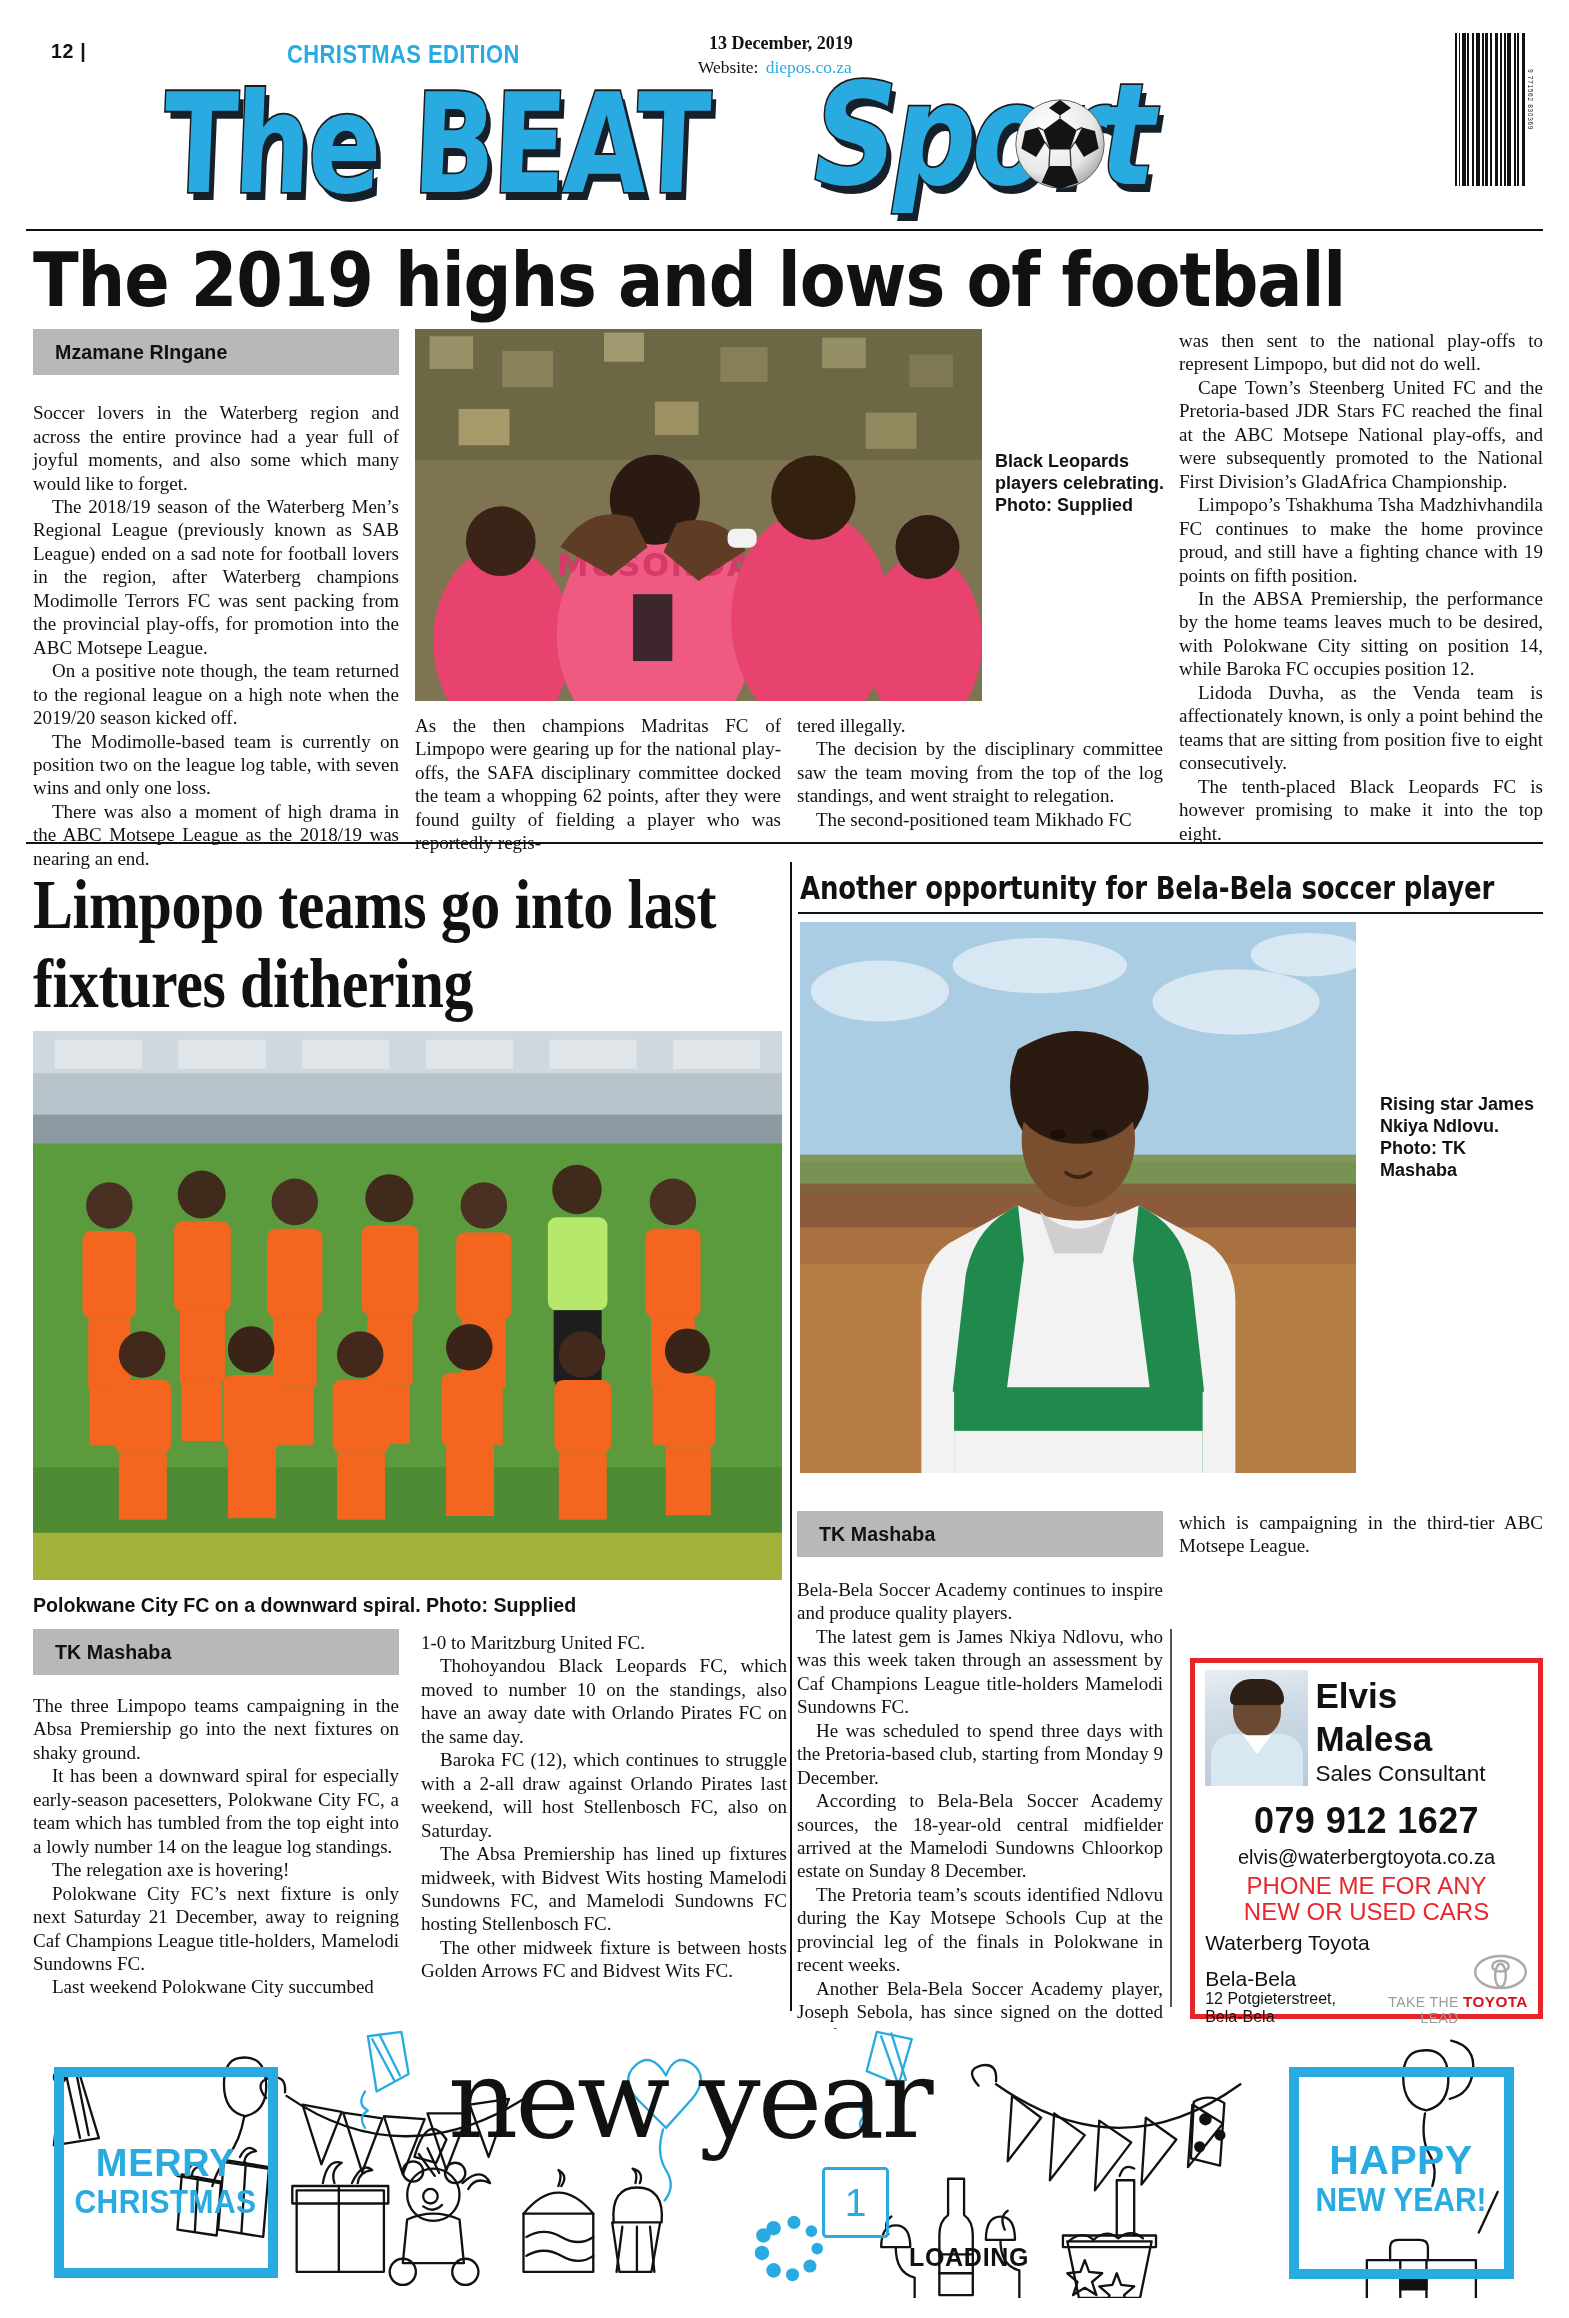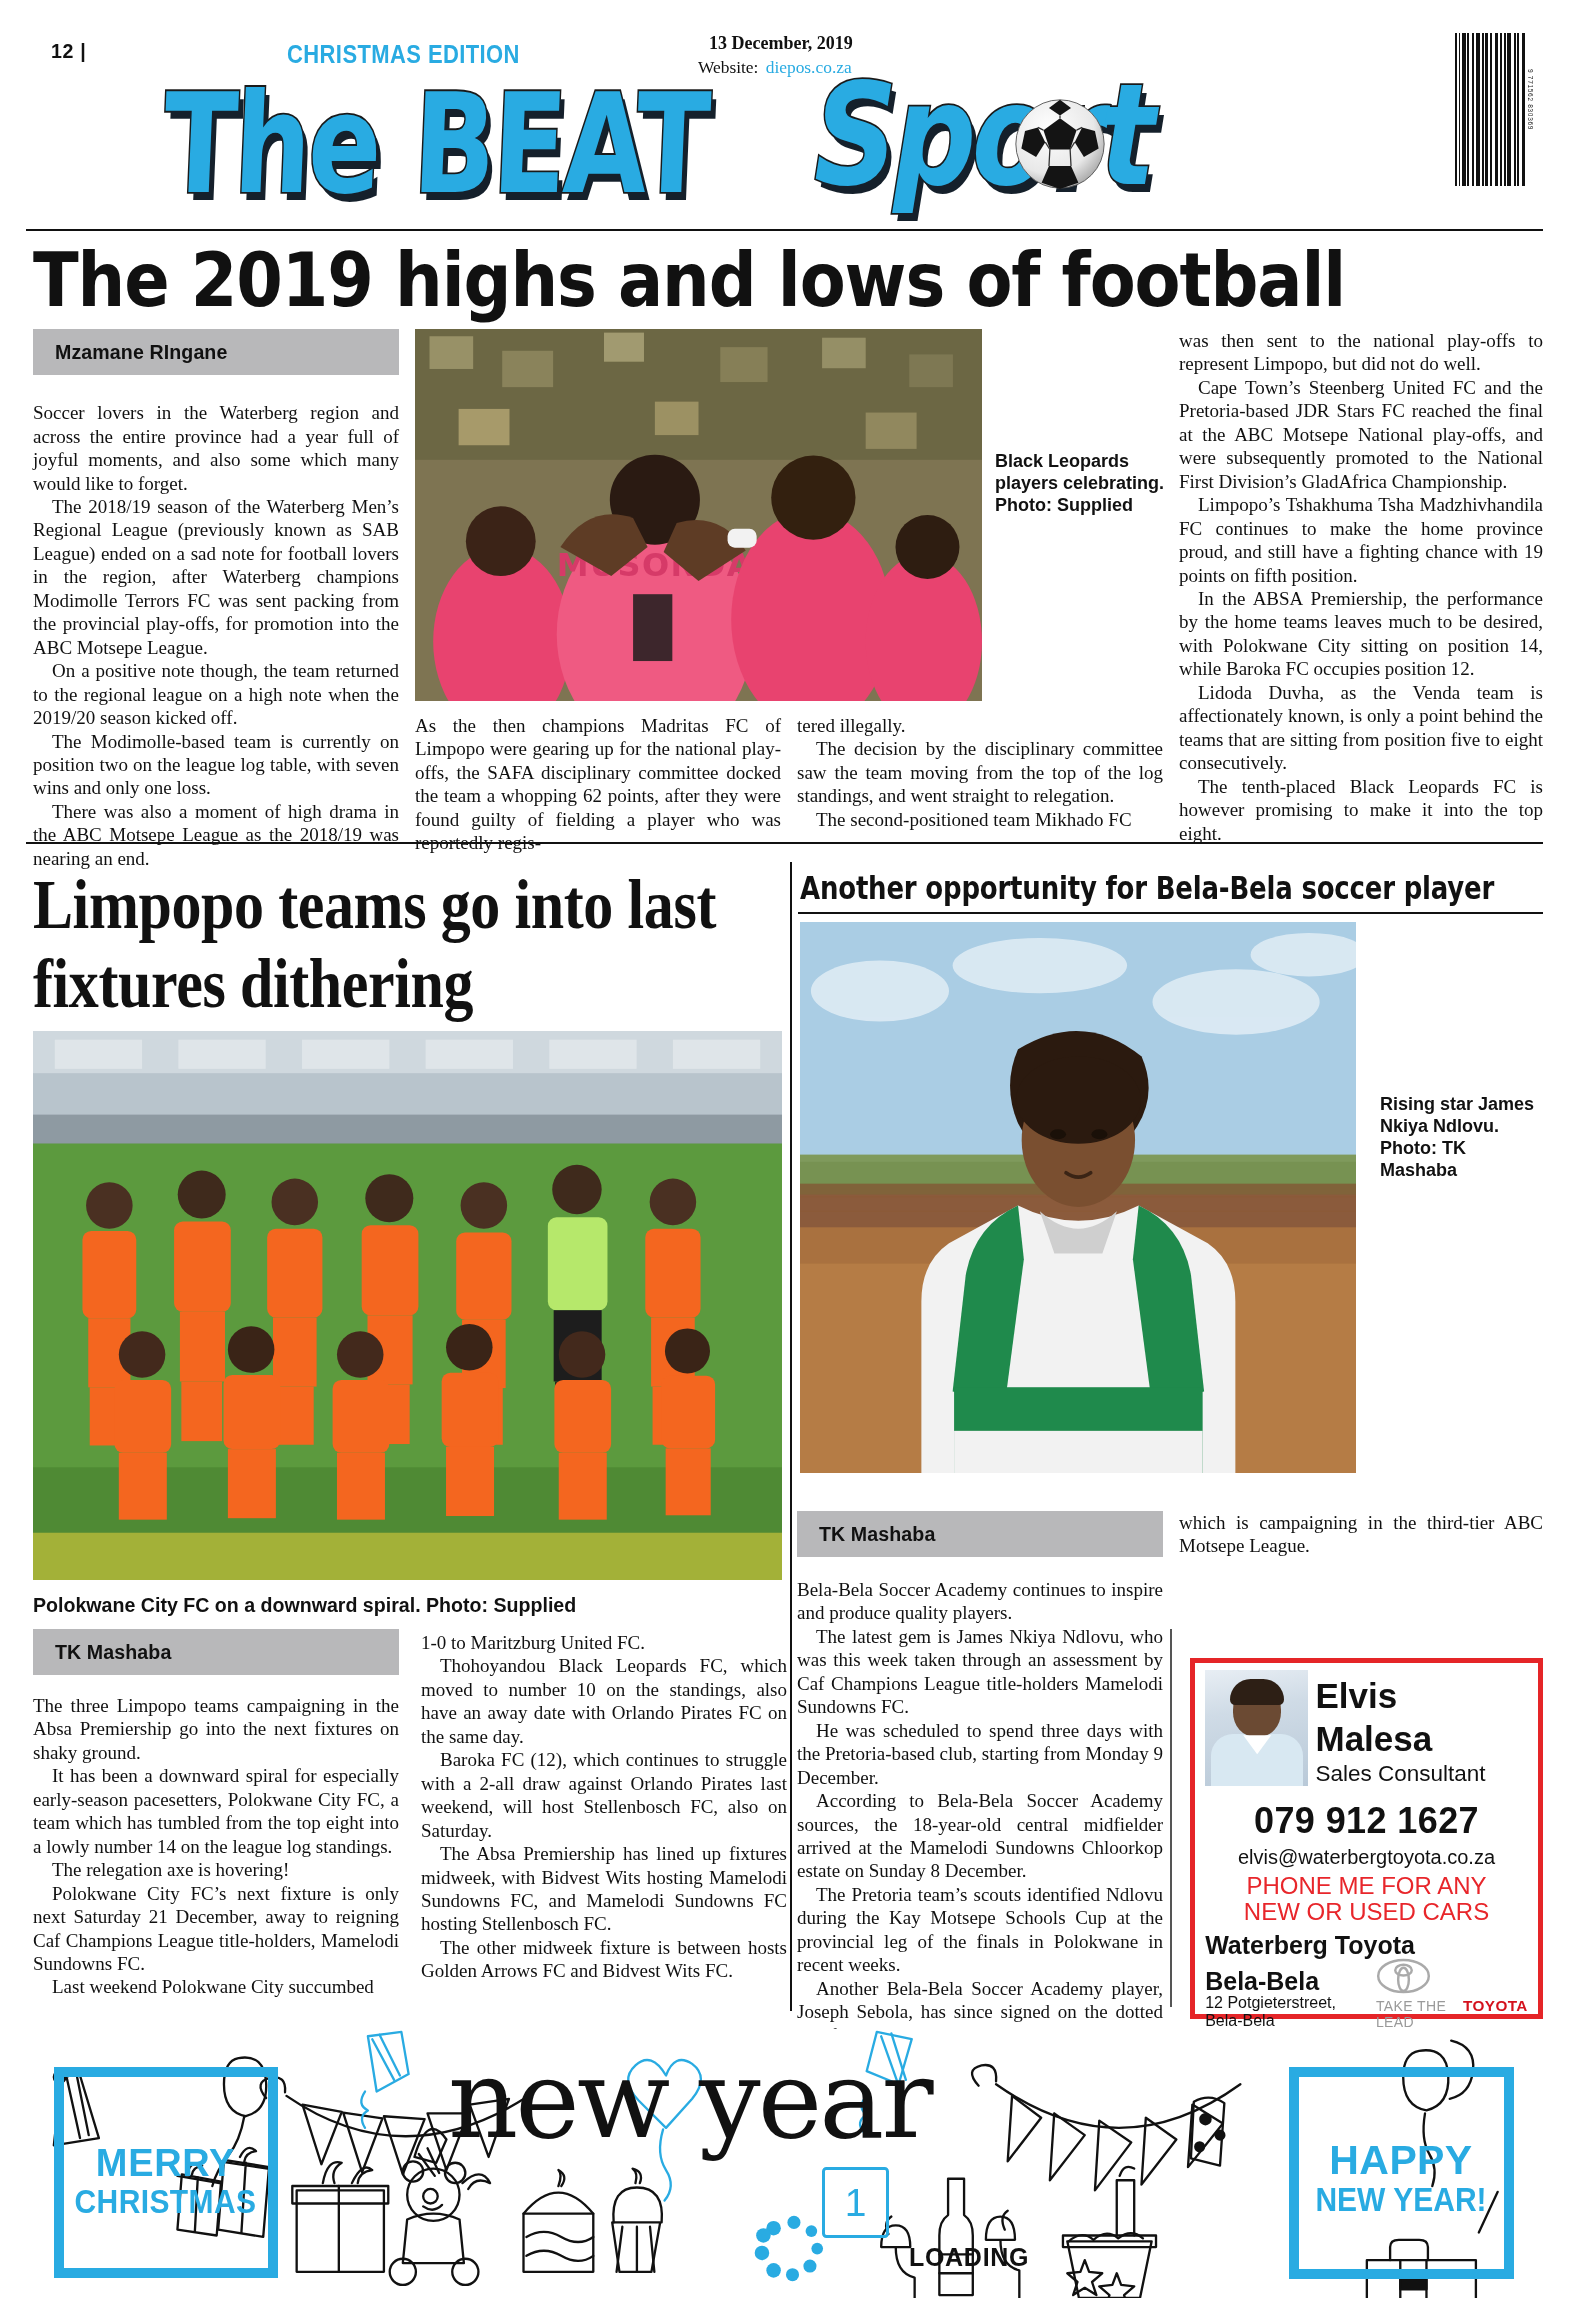--- a/index.html
+++ b/index.html
@@ -281,21 +281,21 @@
     font-family: "Liberation Sans", sans-serif;
     font-size: 20px; color: #111; text-align: center; margin-top: 4.4px;
   }
   .ad-cta {
     font-family: "Liberation Sans", sans-serif;
     font-size: 24px; color: #e8262b; text-align: center;
     line-height: 1.06; margin-top: 4.4px;
   }
   .ad-dealer {
     font-family: "Liberation Sans", sans-serif;
-    font-weight: bold; font-size: 25px; line-height: 1.06; color: #111;
+    font-weight: normal; font-size: 21px; line-height: 1.06; color: #111;
     margin-top: 7.3px;
   }
   .ad-bottom { display: flex; align-items: flex-end; justify-content: space-between; }
   .ad-addr {
     font-family: "Liberation Sans", sans-serif;
     font-size: 16px; color: #111;
   }
   .ad-lead {
     font-family: "Liberation Sans", sans-serif;
     font-size: 14px; color: #9a9a9a; letter-spacing: 0.4px;
@@ -713,21 +713,21 @@
   <div class="ad-cta">
     <div>PHONE ME FOR ANY</div>
     <div>NEW OR USED CARS</div>
   </div>
   <div class="ad-dealer">Waterberg Toyota</div>
   <div class="ad-bottom">
     <div>
       <div class="ad-dealer" style="margin-top:0">Bela-Bela</div>
       <div class="ad-addr">12 Potgieterstreet, Bela-Bela</div>
     </div>
-    <div style="">
+    <div style="text-align:right">
       <svg class="toyota-mark" viewBox="0 0 110 74">
         <ellipse cx="55" cy="37" rx="52" ry="33" fill="none" stroke="#aaa" stroke-width="5"></ellipse>
         <ellipse cx="55" cy="25" rx="17" ry="11" fill="none" stroke="#aaa" stroke-width="5"></ellipse>
         <ellipse cx="55" cy="44" rx="11" ry="24" fill="none" stroke="#aaa" stroke-width="5"></ellipse>
       </svg>
       <div style="display:flex;gap:4.4px;align-items:baseline;justify-content:flex-end;">
         <span class="ad-lead">TAKE THE LEAD</span>
         <span class="ad-toyota-word">TOYOTA</span>
       </div>
     </div>

